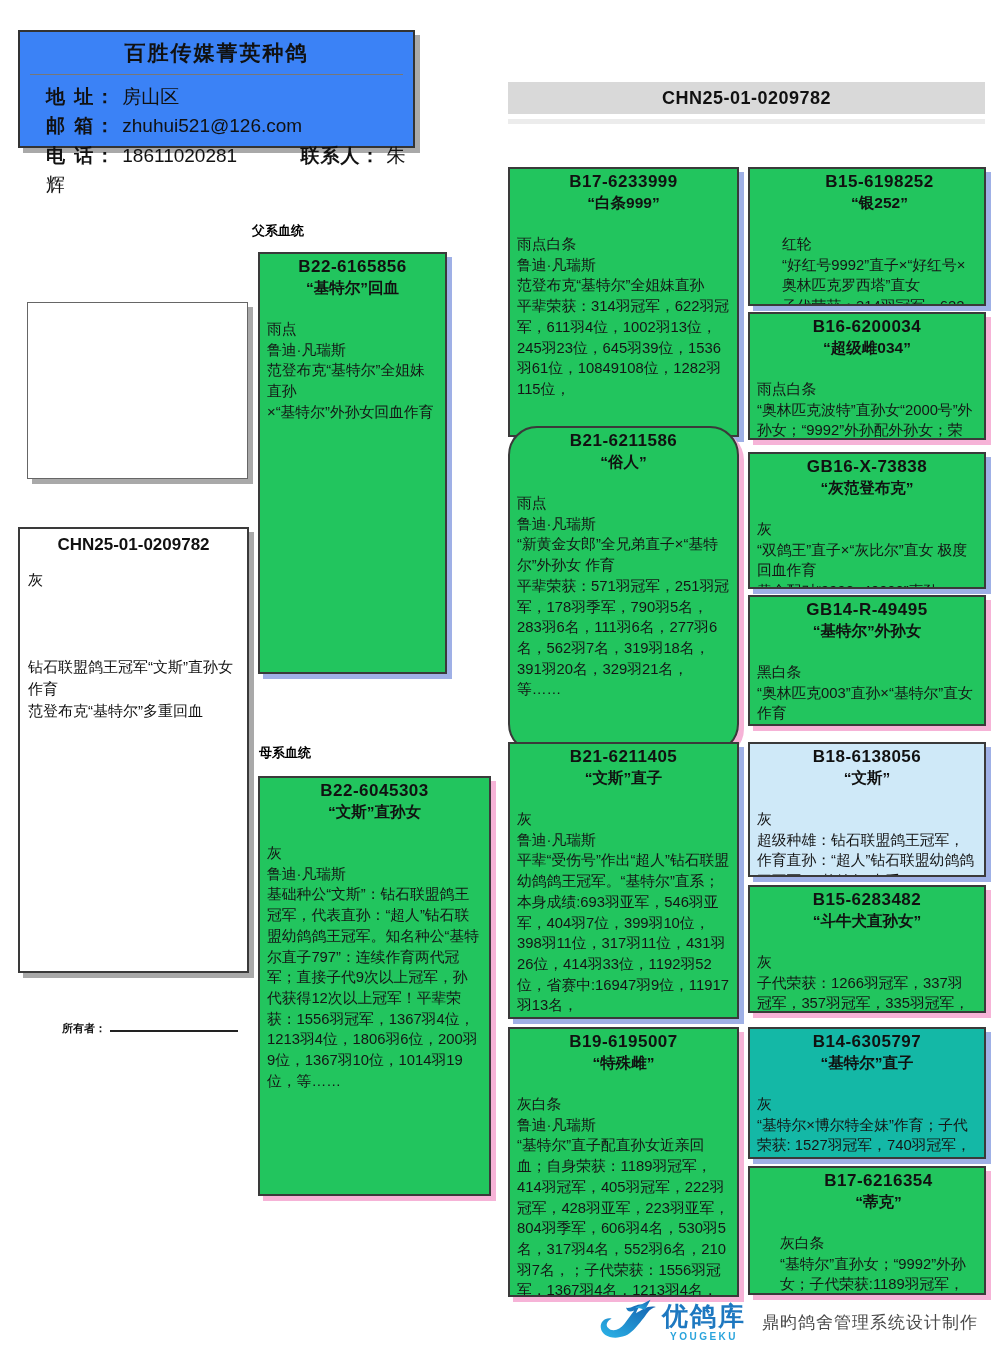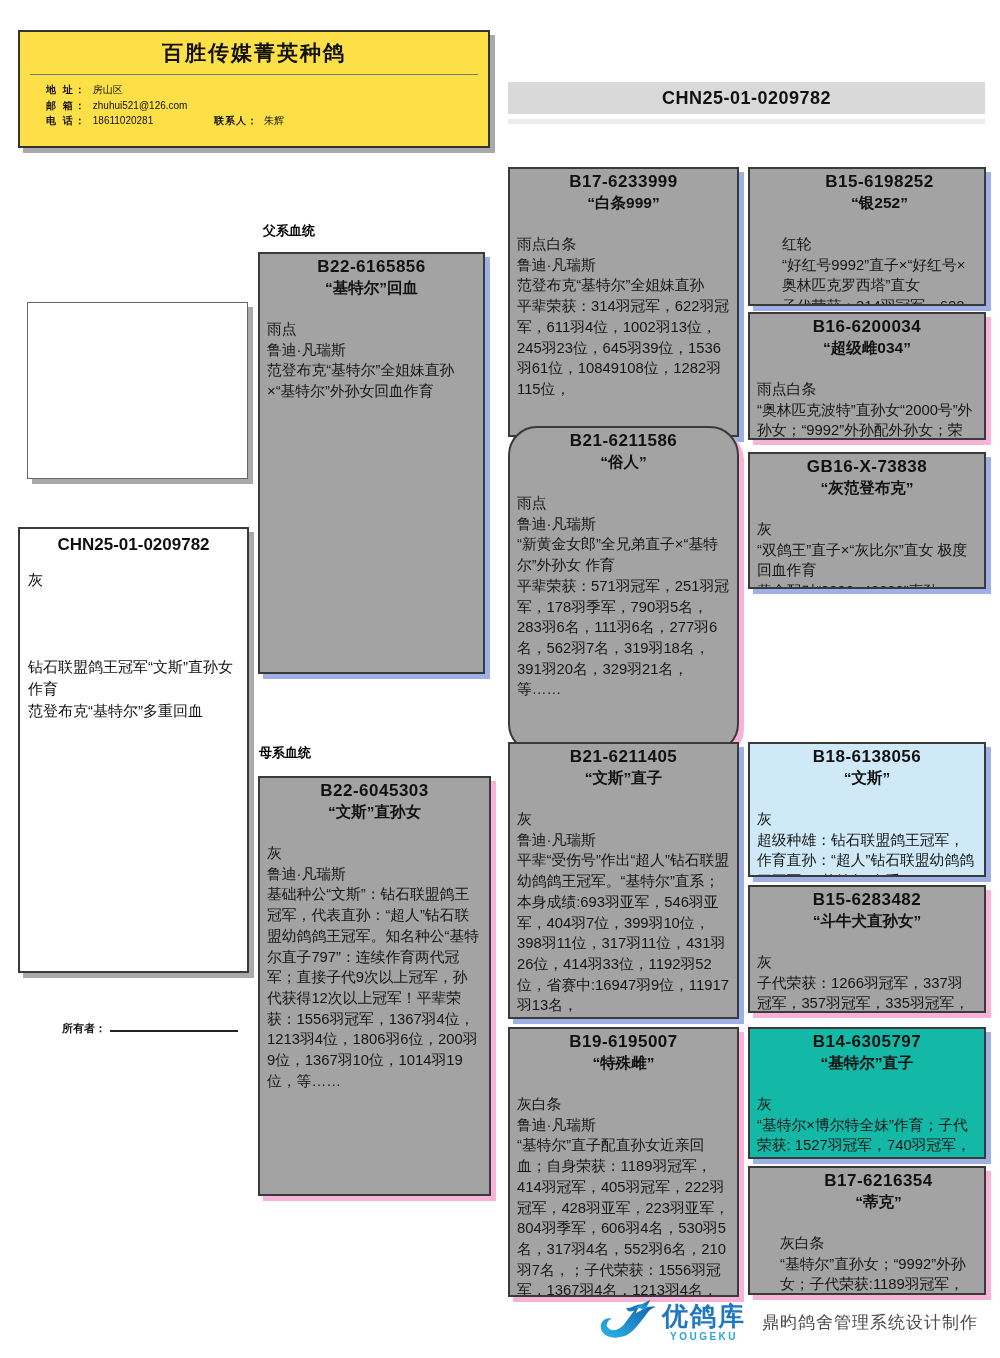--- a/index.html
+++ b/index.html
@@ -7,57 +7,57 @@
   body { font-family:"Liberation Sans","DejaVu Sans",sans-serif; color:#111; }
   .page { position:relative; width:1000px; height:1358px; background:#fff; overflow:hidden; }
   .abs { position:absolute; }
 
   
   .sh-gray { box-shadow:5px 5px 0 #a9a9a9; }
   .sh-blue { box-shadow:5px 5px 0 #9fb0e6; }
   .sh-pink { box-shadow:5px 5px 0 #f6b3d7; }
 
   
-  .header-box { left:18px; top:30px; width:472px; height:118px; background:#fde047; border:2px solid #333; }
+  .header-box { left:18px; top:30px; width:397px; height:118px; background:#3b82f6; border:2px solid #333; }
   .header-title { font-size:21px; font-weight:bold; text-align:center; padding-top:7px; letter-spacing:2px; }
   .header-divider { border-top:1px solid #777; margin:7px 10px 7px 10px; }
-  .header-rows { padding-left:26px; font-size:10px; line-height:1.55; }
+  .header-rows { padding-left:26px; font-size:19px; line-height:1.55; }
   .hlabel { font-weight:bold; letter-spacing:2px; }
   .hval { margin-left:6px; }
   .contact-label { font-weight:bold; margin-left:58px; letter-spacing:1px; }
 
   
   .ring-banner { left:508px; top:82px; width:477px; height:32px; background:#d9d9d9;
                  font-size:18px; font-weight:bold; text-align:center; line-height:32px; letter-spacing:0.5px; }
   .ring-strip  { left:508px; top:119px; width:477px; height:5px; background:#ececec; }
 
   
   .photo-box { left:27px; top:302px; width:221px; height:177px; background:#fff; border:1px solid #666; }
   .info-box  { left:18px; top:527px; width:231px; height:446px; background:#fff; border:2px solid #3a3a3a; padding:6px 8px; }
   .info-title { text-align:center; font-weight:bold; font-size:17px; }
   .info-color { margin-top:16px; font-size:15px; }
   .info-desc  { margin-top:66px; font-size:15px; line-height:1.45; white-space:pre-line; }
   .owner-row { left:62px; top:1020px; font-size:11px; font-weight:bold; }
   .owner-line { display:inline-block; width:128px; border-bottom:2px solid #222; height:12px; margin-left:4px; }
 
   
   .section-label { font-size:13px; font-weight:bold; color:#000; }
-  .lbl-sire { left:263px; top:222px; }
+  .lbl-sire { left:252px; top:222px; }
   .lbl-dam  { left:259px; top:744px; }
 
   
-  .pbox { background:#a3a3a3; border:2px solid #3a3a3a; overflow:hidden; padding:3px 7px 4px 7px; }
+  .pbox { background:#22c55e; border:2px solid #3a3a3a; overflow:hidden; padding:3px 7px 4px 7px; }
   .pbox-id   { text-align:center; font-weight:bold; font-size:17px; letter-spacing:0.5px; }
   .pbox-name { text-align:center; font-weight:bold; font-size:15.5px; margin-top:1px; }
   .pbox-body { font-size:14.8px; line-height:1.40; margin-top:20px; white-space:pre-line; color:#151515; }
   .hl-blue { background:#cfe9f8; }
   .hl-cyan { background:#14b8a6; }
 
   
-  .box-sire { left:258px; top:252px; width:227px; height:422px; }
+  .box-sire { left:258px; top:252px; width:189px; height:422px; }
   .box-dam  { left:258px; top:776px; width:233px; height:420px; }
 
   
   .g3 { left:508px; width:231px; }
   .g3-0 { top:167px;  height:270px; }
   .g3-1 { top:426px;  height:327px;border-radius:29px; }
   .g3-2 { top:742px;  height:277px; }
   .g3-3 { top:1027px; height:270px; }
 
   
@@ -179,20 +179,27 @@
     <div class="pbox-name">“超级雌034”</div>
     <div class="pbox-body">雨点白条
 “奥林匹克波特”直孙女“2000号”外孙女；“9992”外孙配外孙女；荣获：831羽冠军，388羽</div>
   </div>
   <div class="abs pbox g4 g4-2 sh-blue">
     <div class="pbox-id">GB16-X-73838</div>
     <div class="pbox-name">“灰范登布克”</div>
     <div class="pbox-body">灰
 “双鸽王”直子×“灰比尔”直女 极度回血作育
 黄金配对“9992×40000”直孙×</div>
+  </div>
+  <div class="abs pbox g4 g4-3 sh-pink">
+    <div class="pbox-id">GB14-R-49495</div>
+    <div class="pbox-name">“基特尔”外孙女</div>
+    <div class="pbox-body">黑白条
+“奥林匹克003”直孙×“基特尔”直女 作育
+子代荣获：571羽冠军，251羽</div>
   </div>
   <div class="abs pbox g4 g4-4 sh-blue hl-blue">
     <div class="pbox-id">B18-6138056</div>
     <div class="pbox-name">“文斯”</div>
     <div class="pbox-body">灰
 超级种雄：钻石联盟鸽王冠军，作育直孙：“超人”钻石联盟幼鸽鸽王冠军。“基特尔”直系；</div>
   </div>
   <div class="abs pbox g4 g4-5 sh-pink">
     <div class="pbox-id">B15-6283482</div>
     <div class="pbox-name">“斗牛犬直孙女”</div>

